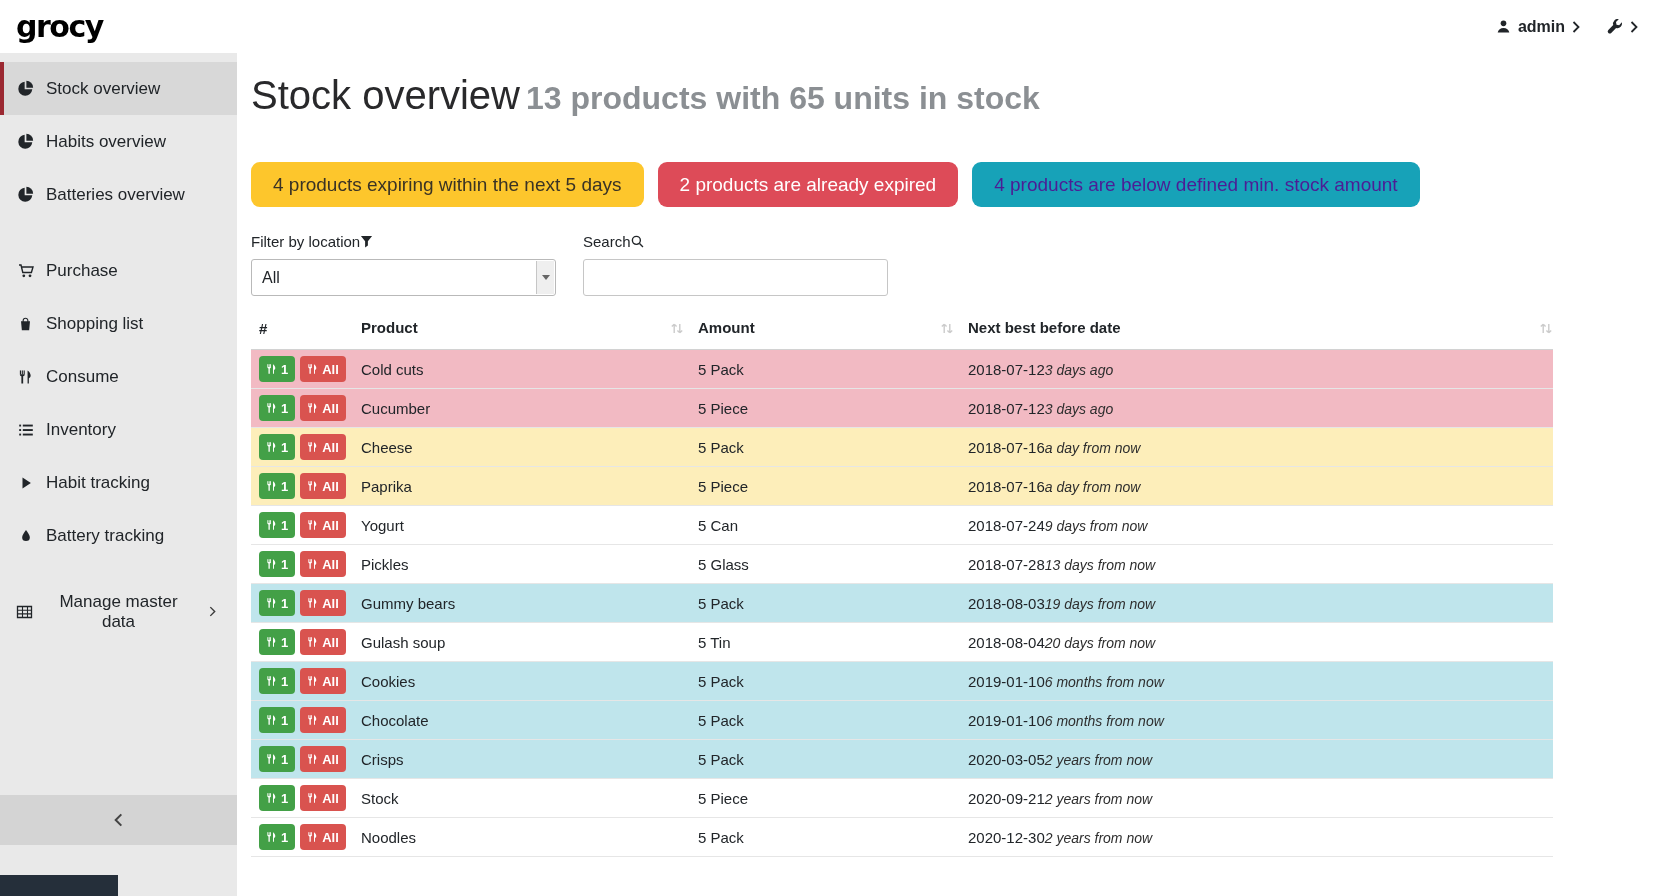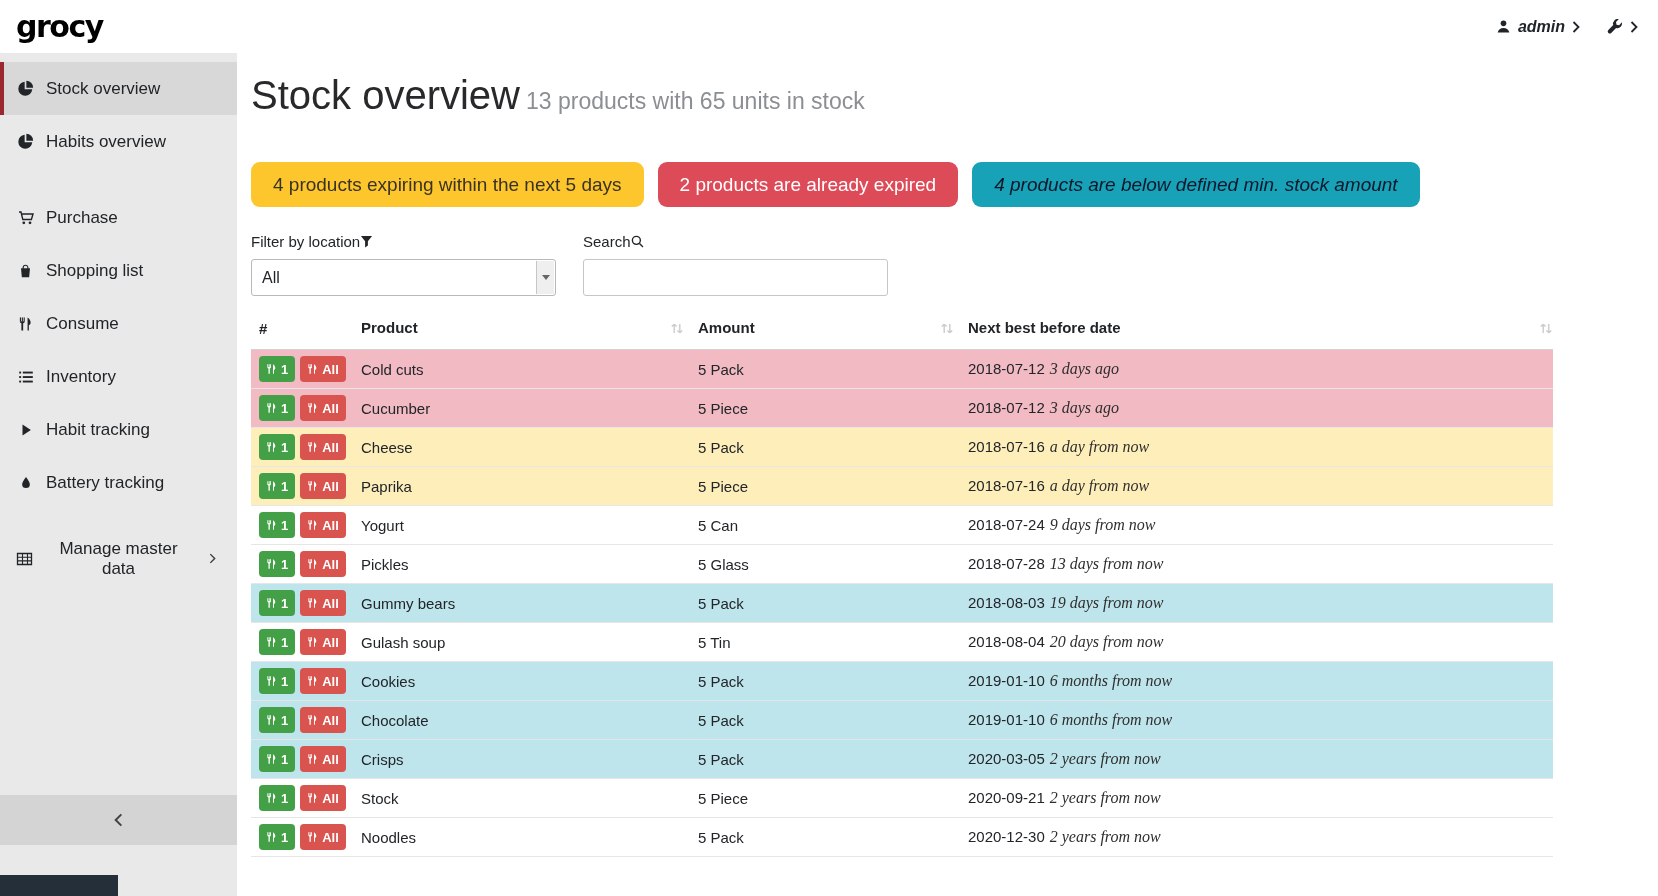--- a/index.html
+++ b/index.html
@@ -7,47 +7,47 @@
     width:1658px;height:896px;overflow:hidden;
     font-family:"Liberation Sans",sans-serif;color:#212529;background:#fff;
     -webkit-font-smoothing:antialiased;
   }
   [data-interactable="true"]{cursor:pointer;}
 
   
   .topbar{height:53px;display:flex;align-items:center;justify-content:space-between;padding:0 20px 0 16px;background:#fff;}
   .logo{font-weight:800;font-size:30px;letter-spacing:-1.5px;color:#000;font-family:"DejaVu Sans",sans-serif;}
   .topbar-right{display:flex;align-items:center;gap:26px;}
-  .menu-chip{display:flex;align-items:center;gap:7px;font-size:16px;color:#212529;font-style:italic;}
+  .menu-chip{display:flex;align-items:center;gap:7px;font-size:16px;color:#212529;}
   .menu-chip .uname{font-weight:bold;}
   .icon svg{display:block;}
 
   
   .layout{display:flex;height:843px;}
 
   
   .sidebar{width:237px;flex-shrink:0;background:var(--sidebar-bg,#e9e9e9);position:relative;padding-top:9px;box-sizing:border-box;}
   .side-item{display:flex;align-items:center;gap:11px;height:53px;padding:0 16px;font-size:17px;color:#212529;box-sizing:border-box;}
   .side-item .icon{width:19px;display:flex;justify-content:center;color:#212529;}
   .side-item.active{background:var(--sidebar-active,#d8d8d8);border-left:4px solid var(--accent,#9b2831);padding-left:12px;}
   .side-item.gap{margin-top:23px;text-align:center;}
   .side-item .chev{margin-left:auto;color:#3a3a3a;}
   .sidebar-collapse{position:absolute;left:0;right:0;bottom:51px;height:50px;background:#d4d4d4;display:flex;align-items:center;justify-content:center;color:#555;}
   .status-strip{position:absolute;left:0;bottom:0;width:118px;height:21px;background:#252f3a;}
 
   
   .main{flex:1;padding:4px 105px 0 14px;box-sizing:border-box;overflow:hidden;}
   h1{margin:16px 0 12px;font-weight:500;font-size:40px;line-height:1.1;color:#29292b;}
-  h1 .subtitle{color:#8b8f93;font-weight:400;font-size:23px;margin-left:6px;}
+  h1 .subtitle{color:#8b8f93;font-weight:700;font-size:32px;margin-left:6px;}
 
   .badges{display:flex;gap:14px;margin-bottom:26px;margin-top:45px;}
   .badge{height:45px;display:flex;align-items:center;padding:0 22px;border-radius:9px;font-size:19px;white-space:nowrap;}
   .badge-warning{background:var(--badge-warning,#fdc62c);color:var(--badge-warning-text,#3a3325);}
   .badge-danger{background:var(--badge-danger,#dd4b58);color:#fff;}
-  .badge-info{background:var(--badge-info,#17a2b8);color:#0f172a;font-style:italic;}
+  .badge-info{background:var(--badge-info,#17a2b8);color:#4c1d95;}
 
   .filters{display:flex;gap:27px;margin-bottom:4px;}
   .filter-group label{display:flex;align-items:center;font-size:15px;margin-bottom:9px;color:#212529;}
   .selectbox{width:305px;height:37px;border:1px solid #b9b9b9;border-radius:3px;background:#fff;display:flex;align-items:center;padding-left:10px;font-size:16px;position:relative;box-sizing:border-box;}
   .select-caret{position:absolute;top:1px;right:1px;bottom:1px;width:17px;background:#efefef;border-left:1px solid #c6c6c6;display:flex;align-items:center;justify-content:center;}
   .search-input{width:305px;height:37px;border:1px solid #c6c6c6;border-radius:3px;box-sizing:border-box;font-size:16px;padding:0 10px;font-family:"Liberation Sans",sans-serif;}
 
   
   table{width:100%;border-collapse:collapse;table-layout:fixed;margin-top:14px;}
   th{text-align:left;font-size:15px;font-weight:bold;padding:9px 0 11px;border-bottom:1px solid #d2d2d2;}
@@ -57,21 +57,21 @@
   .sort{float:right;margin-right:14px;margin-top:2px;color:#cbcbcb;}
   th.col-date .sort{margin-right:0;}
   td{font-size:15px;padding:0;border-bottom:1px solid #e6e6e6;height:39px;box-sizing:border-box;vertical-align:middle;}
   tr.row-expired{background:var(--row-expired,#f2bac3);}
   tr.row-expiring{background:var(--row-expiring,#fdeeba);}
   tr.row-belowmin{background:var(--row-belowmin,#bfe5ec);}
   .actions{display:flex;align-items:center;gap:5px;padding-left:8px;}
   .btn{display:inline-flex;align-items:center;gap:4px;height:26px;padding:0 7px;border:none;border-radius:4px;color:#fff;font-size:13px;font-weight:bold;font-family:"Liberation Sans",sans-serif;}
   .btn-one{background:var(--btn-green,#43a047);}
   .btn-all{background:var(--btn-red,#d9534f);}
-  .rel{font-family:Liberation Serif, serif;font-style:italic;font-size:16px;color:#2e2e2e;margin-left:5px;}
+  .rel{font-family:Liberation Sans, sans-serif;font-style:italic;font-size:14px;color:#2e2e2e;}
 </style>
 </head>
 <body>
 
 <div class="topbar" data-interactable="false">
   <div class="logo" data-interactable="true">grocy</div>
   <div class="topbar-right">
     <div class="menu-chip" data-interactable="true">
       <span class="icon" data-interactable="false">
         <svg width="15" height="15" viewBox="0 0 16 16" fill="#212529">
@@ -114,20 +114,29 @@
       <span data-interactable="false">Stock overview</span>
     </div>
     <div class="side-item" data-interactable="true">
       <span class="icon" data-interactable="false">
           <svg width="17" height="17" viewBox="0 0 16 16" fill="currentColor">
             <path d="M7.2 1.6A6.6 6.6 0 1 0 14.4 8.8H7.2z"></path>
             <path d="M8.8.8v6.4h6.4A6.5 6.5 0 0 0 8.8.8z"></path>
           </svg>
         </span>
       <span data-interactable="false">Habits overview</span>
+    </div>
+    <div class="side-item" data-interactable="true">
+      <span class="icon" data-interactable="false">
+          <svg width="17" height="17" viewBox="0 0 16 16" fill="currentColor">
+            <path d="M7.2 1.6A6.6 6.6 0 1 0 14.4 8.8H7.2z"></path>
+            <path d="M8.8.8v6.4h6.4A6.5 6.5 0 0 0 8.8.8z"></path>
+          </svg>
+        </span>
+      <span data-interactable="false">Batteries overview</span>
     </div>
 
     <div class="side-item gap" data-interactable="true">
       <span class="icon" data-interactable="false">
           <svg width="18" height="16" viewBox="0 0 16 16">
             <path d="M1 2h2l1.8 7.5h8.6L15 4H3.6" fill="none" stroke="currentColor" stroke-width="1.4"></path>
             <circle cx="5.8" cy="12.8" r="1.4" fill="currentColor"></circle>
             <circle cx="12" cy="12.8" r="1.4" fill="currentColor"></circle>
           </svg>
         </span>

